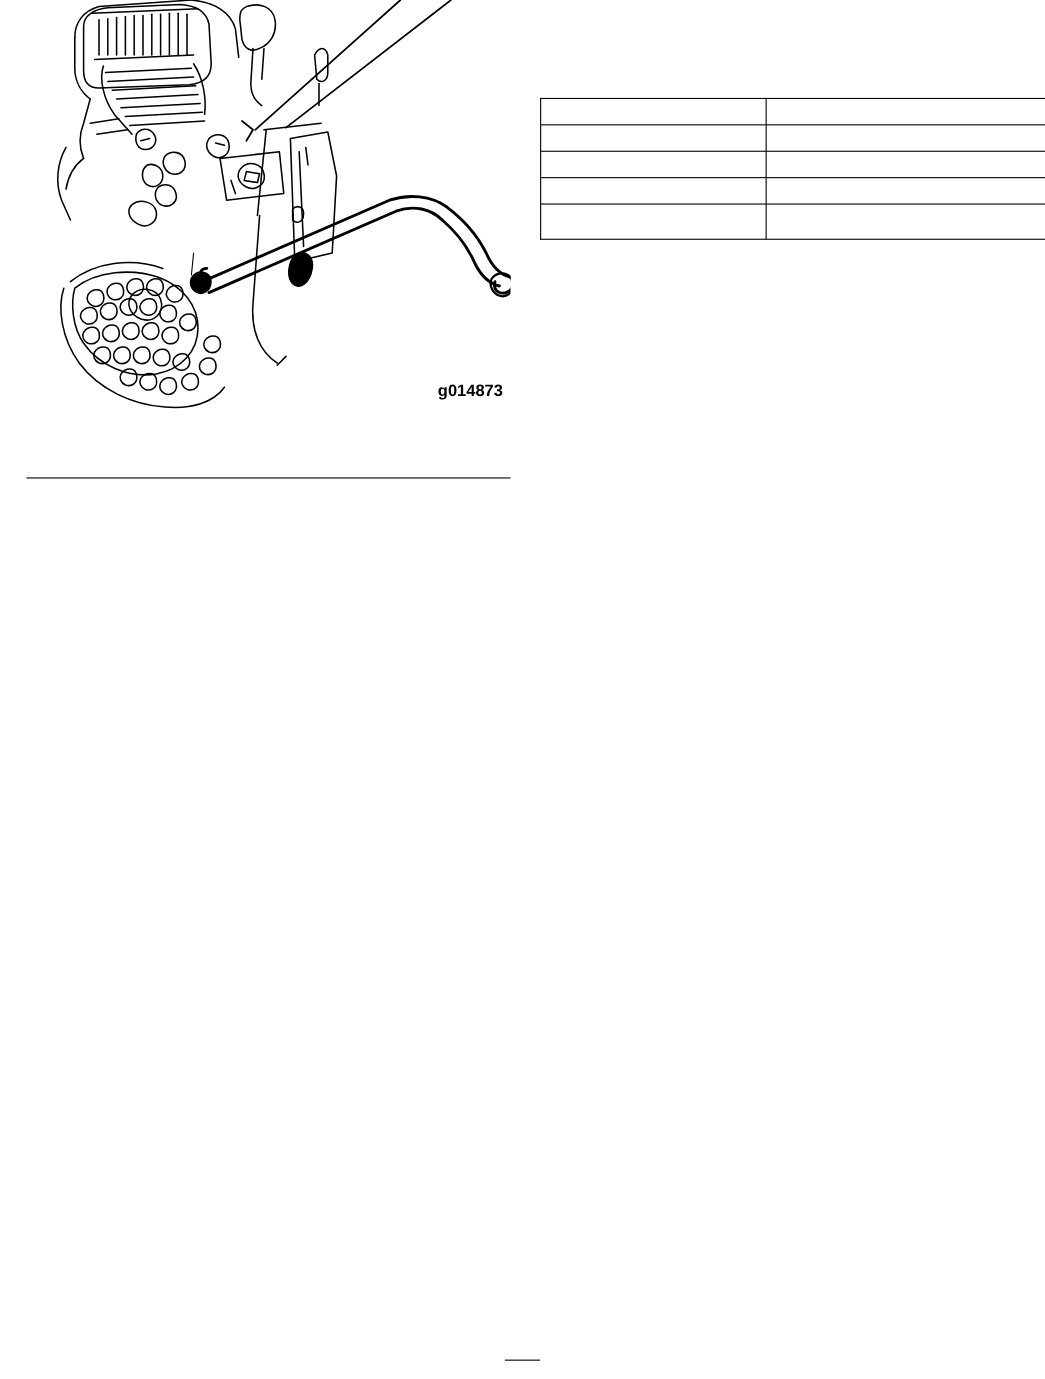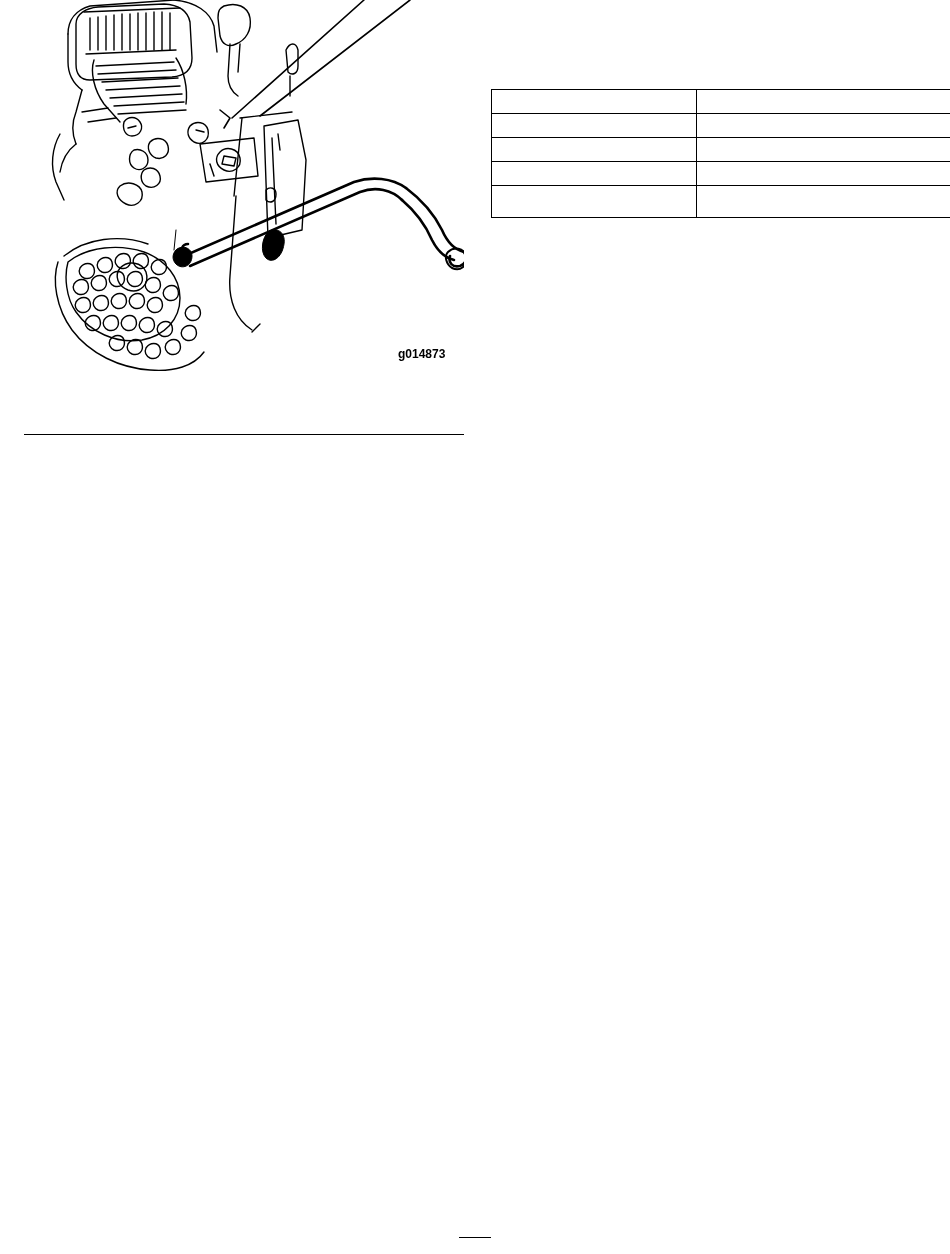--- a/index.html
+++ b/index.html
@@ -26,21 +26,21 @@
   }
   .figure-svg {
     position: absolute;
     left: 0;
     top: 0;
   }
   .figure-id {
     position: absolute;
     left: 374px;
     top: 347px;
-    font-size: 12px;
+    font-size: 15px;
     font-weight: bold;
     letter-spacing: 0px;
     font-family: "Liberation Sans", sans-serif;
   }
 
   
   .rule {
     position: absolute;
     left: 24px;
     top: 434px;

